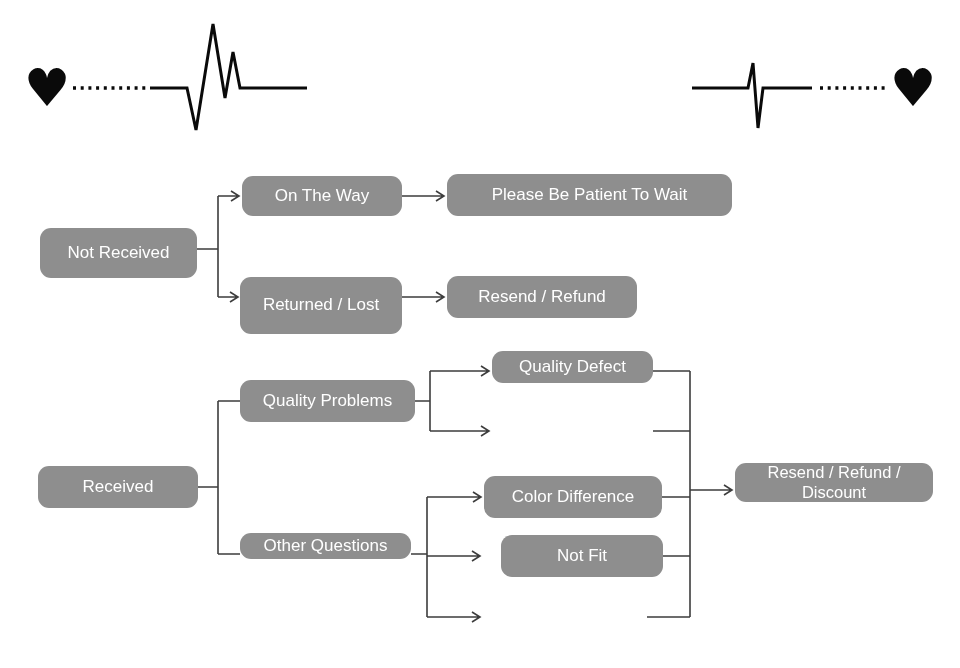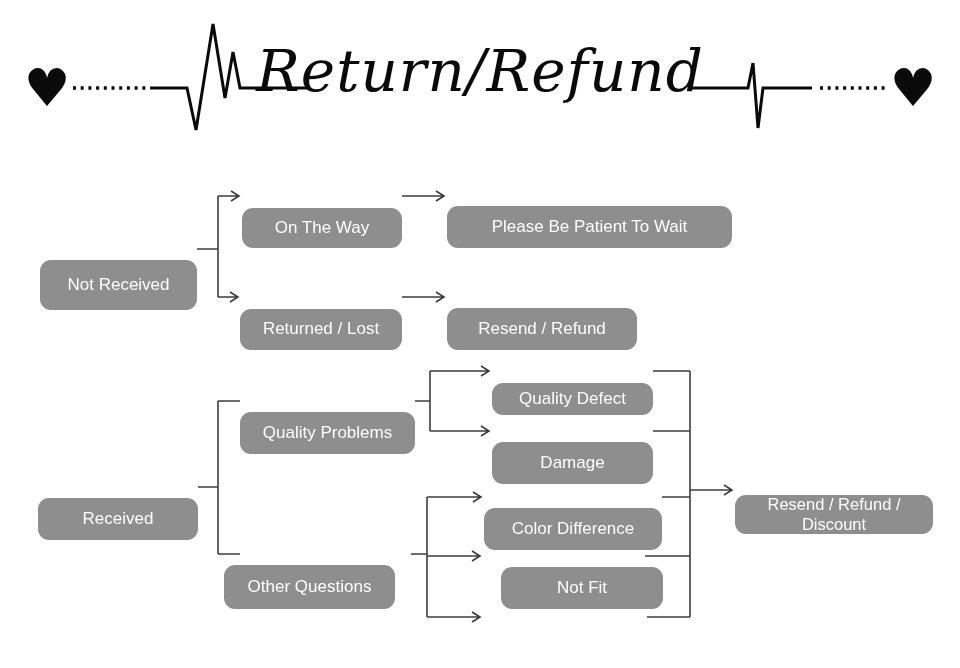--- a/index.html
+++ b/index.html
@@ -39,21 +39,20 @@
     color: #ffffff;
     border-radius: 11px;
     display: flex;
     align-items: center;
     justify-content: center;
     text-align: center;
     font-size: 17px;
     line-height: 1.2;
     padding: 0 8px;
     box-sizing: border-box;
-    margin-top: 32px;
   }
   .node.small-text { font-size: 16.5px; }
 </style>
 </head>
 <body>
 
 <div class="page">
 
   <div class="header">
     <svg class="header-svg" width="960" height="150" viewBox="0 0 960 150">
@@ -63,21 +62,20 @@
       <line x1="73" y1="88" x2="146" y2="88" stroke="#0a0a0a" stroke-width="3.6" stroke-dasharray="3 4.7"></line>
 
       <polyline points="150,88 187,88 196,130 213,24 225,98 233,52 240,88 307,88" fill="none" stroke="#0a0a0a" stroke-width="3"></polyline>
 
       <polyline points="692,88 748,88 753,63 758,128 763,88 812,88" fill="none" stroke="#0a0a0a" stroke-width="3"></polyline>
 
       <line x1="820" y1="88" x2="888" y2="88" stroke="#0a0a0a" stroke-width="3.6" stroke-dasharray="3 4.7"></line>
 
       <text x="913" y="106" text-anchor="middle" font-family="DejaVu Sans" font-size="52" fill="#0a0a0a">♥</text>
     </svg>
-    <div class="title">Return/Refund</div>
   </div>
 
   <div class="chart">
 
     <svg class="edges-svg" width="960" height="668" viewBox="0 0 960 668">
       <g fill="none" stroke="#3d3d3d" stroke-width="1.6">
 
         <path d="M197,249 H218 M218,196 V297"></path>
         <path d="M218,196 H239 M231,191 L239,196 L231,201"></path>
         <path d="M218,297 H238 M230,292 L238,297 L230,302"></path>
@@ -99,33 +97,32 @@
         <path d="M690,490 H732 M724,485 L732,490 L724,495"></path>
       </g>
     </svg>
 
     <div class="node" style="left:40px;  top:228px; width:157px; height:50px">Not Received</div>
 
     <div class="node" style="left:242px; top:176px; width:160px; height:40px">On The Way</div>
 
     <div class="node" style="left:447px; top:174px; width:285px; height:42px">Please Be Patient To Wait</div>
 
-    <div class="node" style="left:240px; top:277px; width:162px; height:41px">Returned / Lost</div>
+    <div class="node" style="left:240px; top:277px; width:162px; height:57px">Returned / Lost</div>
 
     <div class="node" style="left:447px; top:276px; width:190px; height:42px">Resend / Refund</div>
 
     <div class="node" style="left:38px;  top:466px; width:160px; height:42px">Received</div>
 
     <div class="node" style="left:240px; top:380px; width:175px; height:42px">Quality Problems</div>
 
-    <div class="node" style="left:224px; top:533px; width:171px; height:44px">Other Questions</div>
+    <div class="node" style="left:240px; top:533px; width:171px; height:26px">Other Questions</div>
 
     <div class="node" style="left:492px; top:351px; width:161px; height:32px">Quality Defect</div>
 
-    <div class="node" style="left:492px; top:410px; width:161px; height:42px">Damage</div>
 
     <div class="node" style="left:484px; top:476px; width:178px; height:42px">Color Difference</div>
 
     <div class="node" style="left:501px; top:535px; width:162px; height:42px">Not Fit</div>
 
 
     <div class="node small-text" style="left:735px; top:463px; width:198px; height:39px">Resend / Refund / Discount</div>
 
   </div>
 </div>

